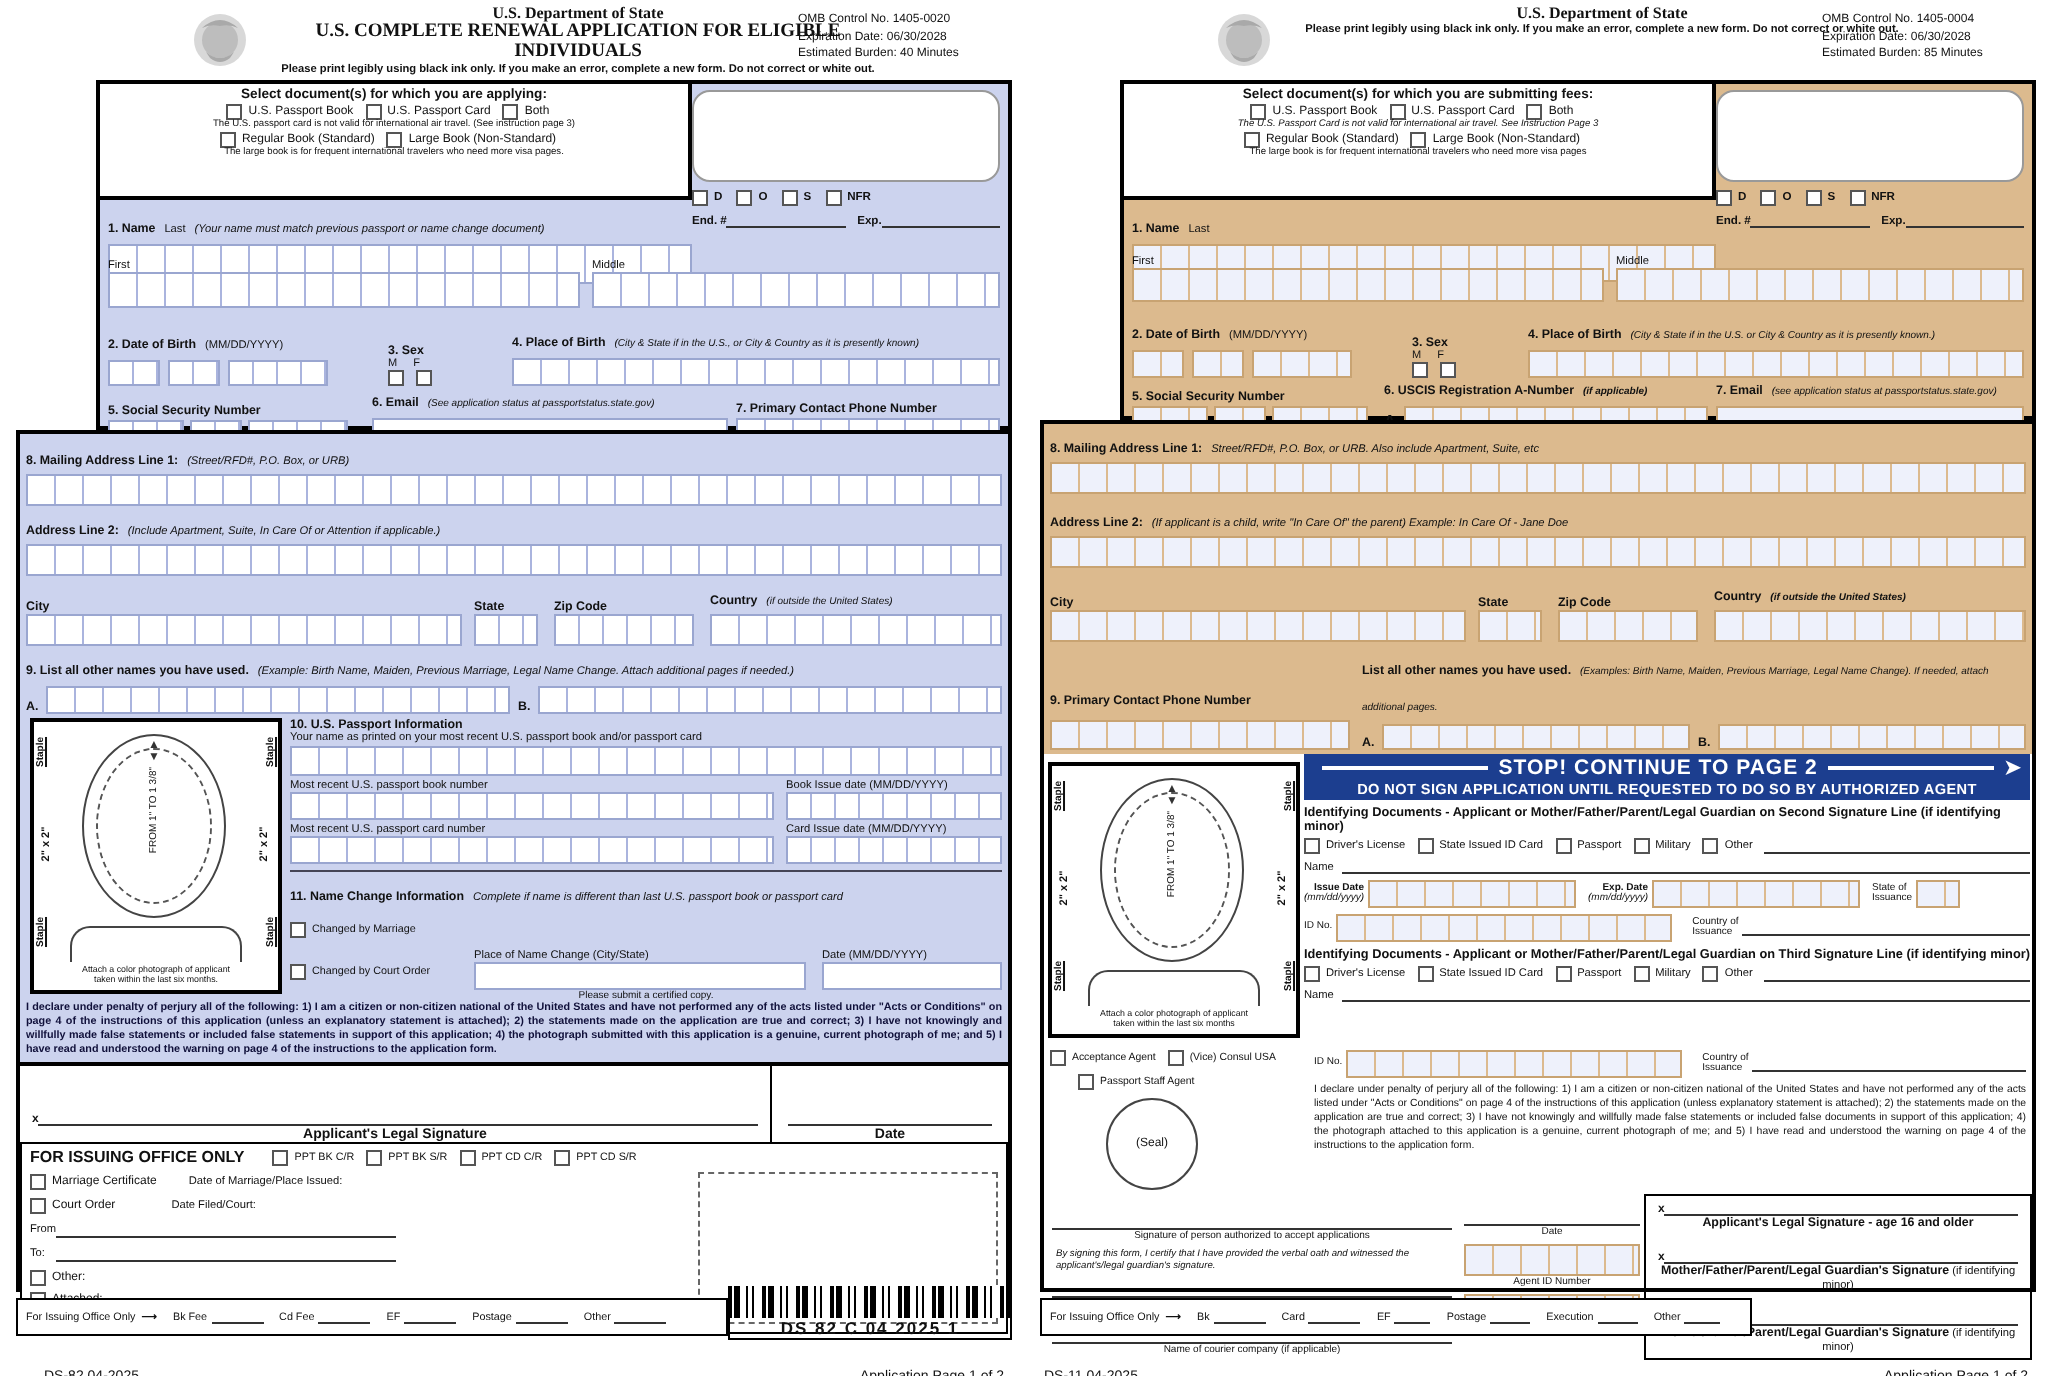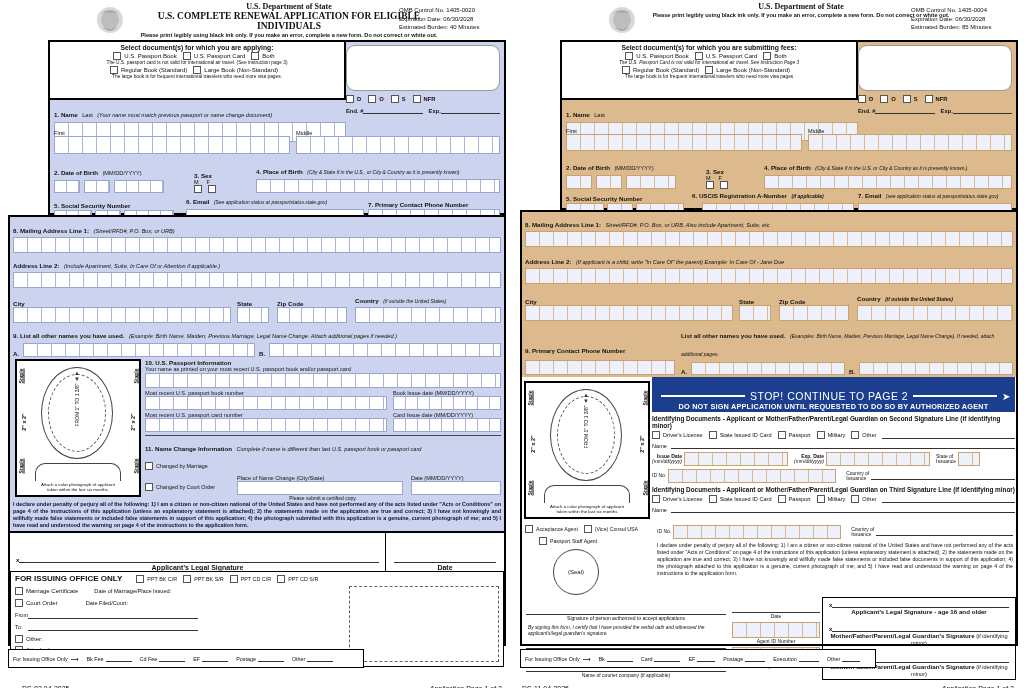--- a/index.html
+++ b/index.html
@@ -87,21 +87,21 @@
   .fees { position:absolute; left:8px; bottom:20px; width:356px; height:19px; border:1.5px solid #000; display:flex; align-items:center; font-size:5.4px; padding:0 4px; background:#fff; }
   .feeitem { display:flex; align-items:flex-end; margin-left:8px; }
   .feeu { width:26px; border-bottom:1px solid #333; height:7px; margin-left:2px; }
   .bcwrap { position:absolute; right:6px; bottom:18px; width:142px; }
   .bars { height:16px; background:repeating-linear-gradient(90deg,#000 0 2px,#fff 2px 3px,#000 3px 6px,#fff 6px 9px,#000 9px 10px,#fff 10px 12px,#000 12px 13px,#fff 13px 17px); }
   .bclbl { border:1.5px solid #000; border-top:none; text-align:center; font-size:8.5px; font-weight:bold; letter-spacing:1px; }
   .foot { position:absolute; bottom:3px; left:0; right:0; font-size:7px; }
 
   
   .stop { background:#1c3e8f; color:#fff; padding:1px 4px; }
-  .stop1 { display:flex; align-items:center; font-size:10.5px; font-weight:normal; letter-spacing:.5px;margin-top:12px; }
+  .stop1 { display:flex; align-items:center; font-size:10.5px; font-weight:bold; letter-spacing:.5px; }
   .hline { flex:1; border-top:2px solid #fff; margin:0 5px; }
   .stoparr { font-size:10px; }
   .stop2 { text-align:center; font-size:7.3px; font-weight:bold; letter-spacing:.2px; }
   .idttl { font-size:6.4px; font-weight:bold; margin-top:3px; }
   .idcbs { display:flex; align-items:center; margin-top:2px; }
   .idcbs .cbl { font-size:5.6px; }
   .namerow { display:flex; align-items:flex-end; margin-top:2px; font-size:5.6px; }
   .daterow { display:flex; align-items:center; margin-top:3px; }
   .dlbl { font-size:5px; line-height:1.1; margin-right:2px; text-align:right; }
   .stk { font-size:5px; line-height:1.1; margin:0 2px; }
@@ -434,20 +434,24 @@
         </span>
       <span class="feeitem">
           <span>Postage</span>
           <span class="feeu"></span>
         </span>
       <span class="feeitem">
           <span>Other</span>
           <span class="feeu"></span>
         </span>
     </div>
+    <div class="bcwrap">
+      <div class="bars"></div>
+      <div class="bclbl">DS 82 C 04 2025 1</div>
+    </div>
     <div class="foot">
       <span style="position:absolute;left:22px">DS-82 04-2025</span>
       <span style="position:absolute;right:10px">Application Page 1 of 2</span>
     </div>
   </div>
 
   <div class="form" id="f11">
     <div class="hdr">
       <svg class="eagle" viewBox="0 0 30 32">
         <circle cx="15" cy="16" r="13" fill="#d8d8d8"></circle>

